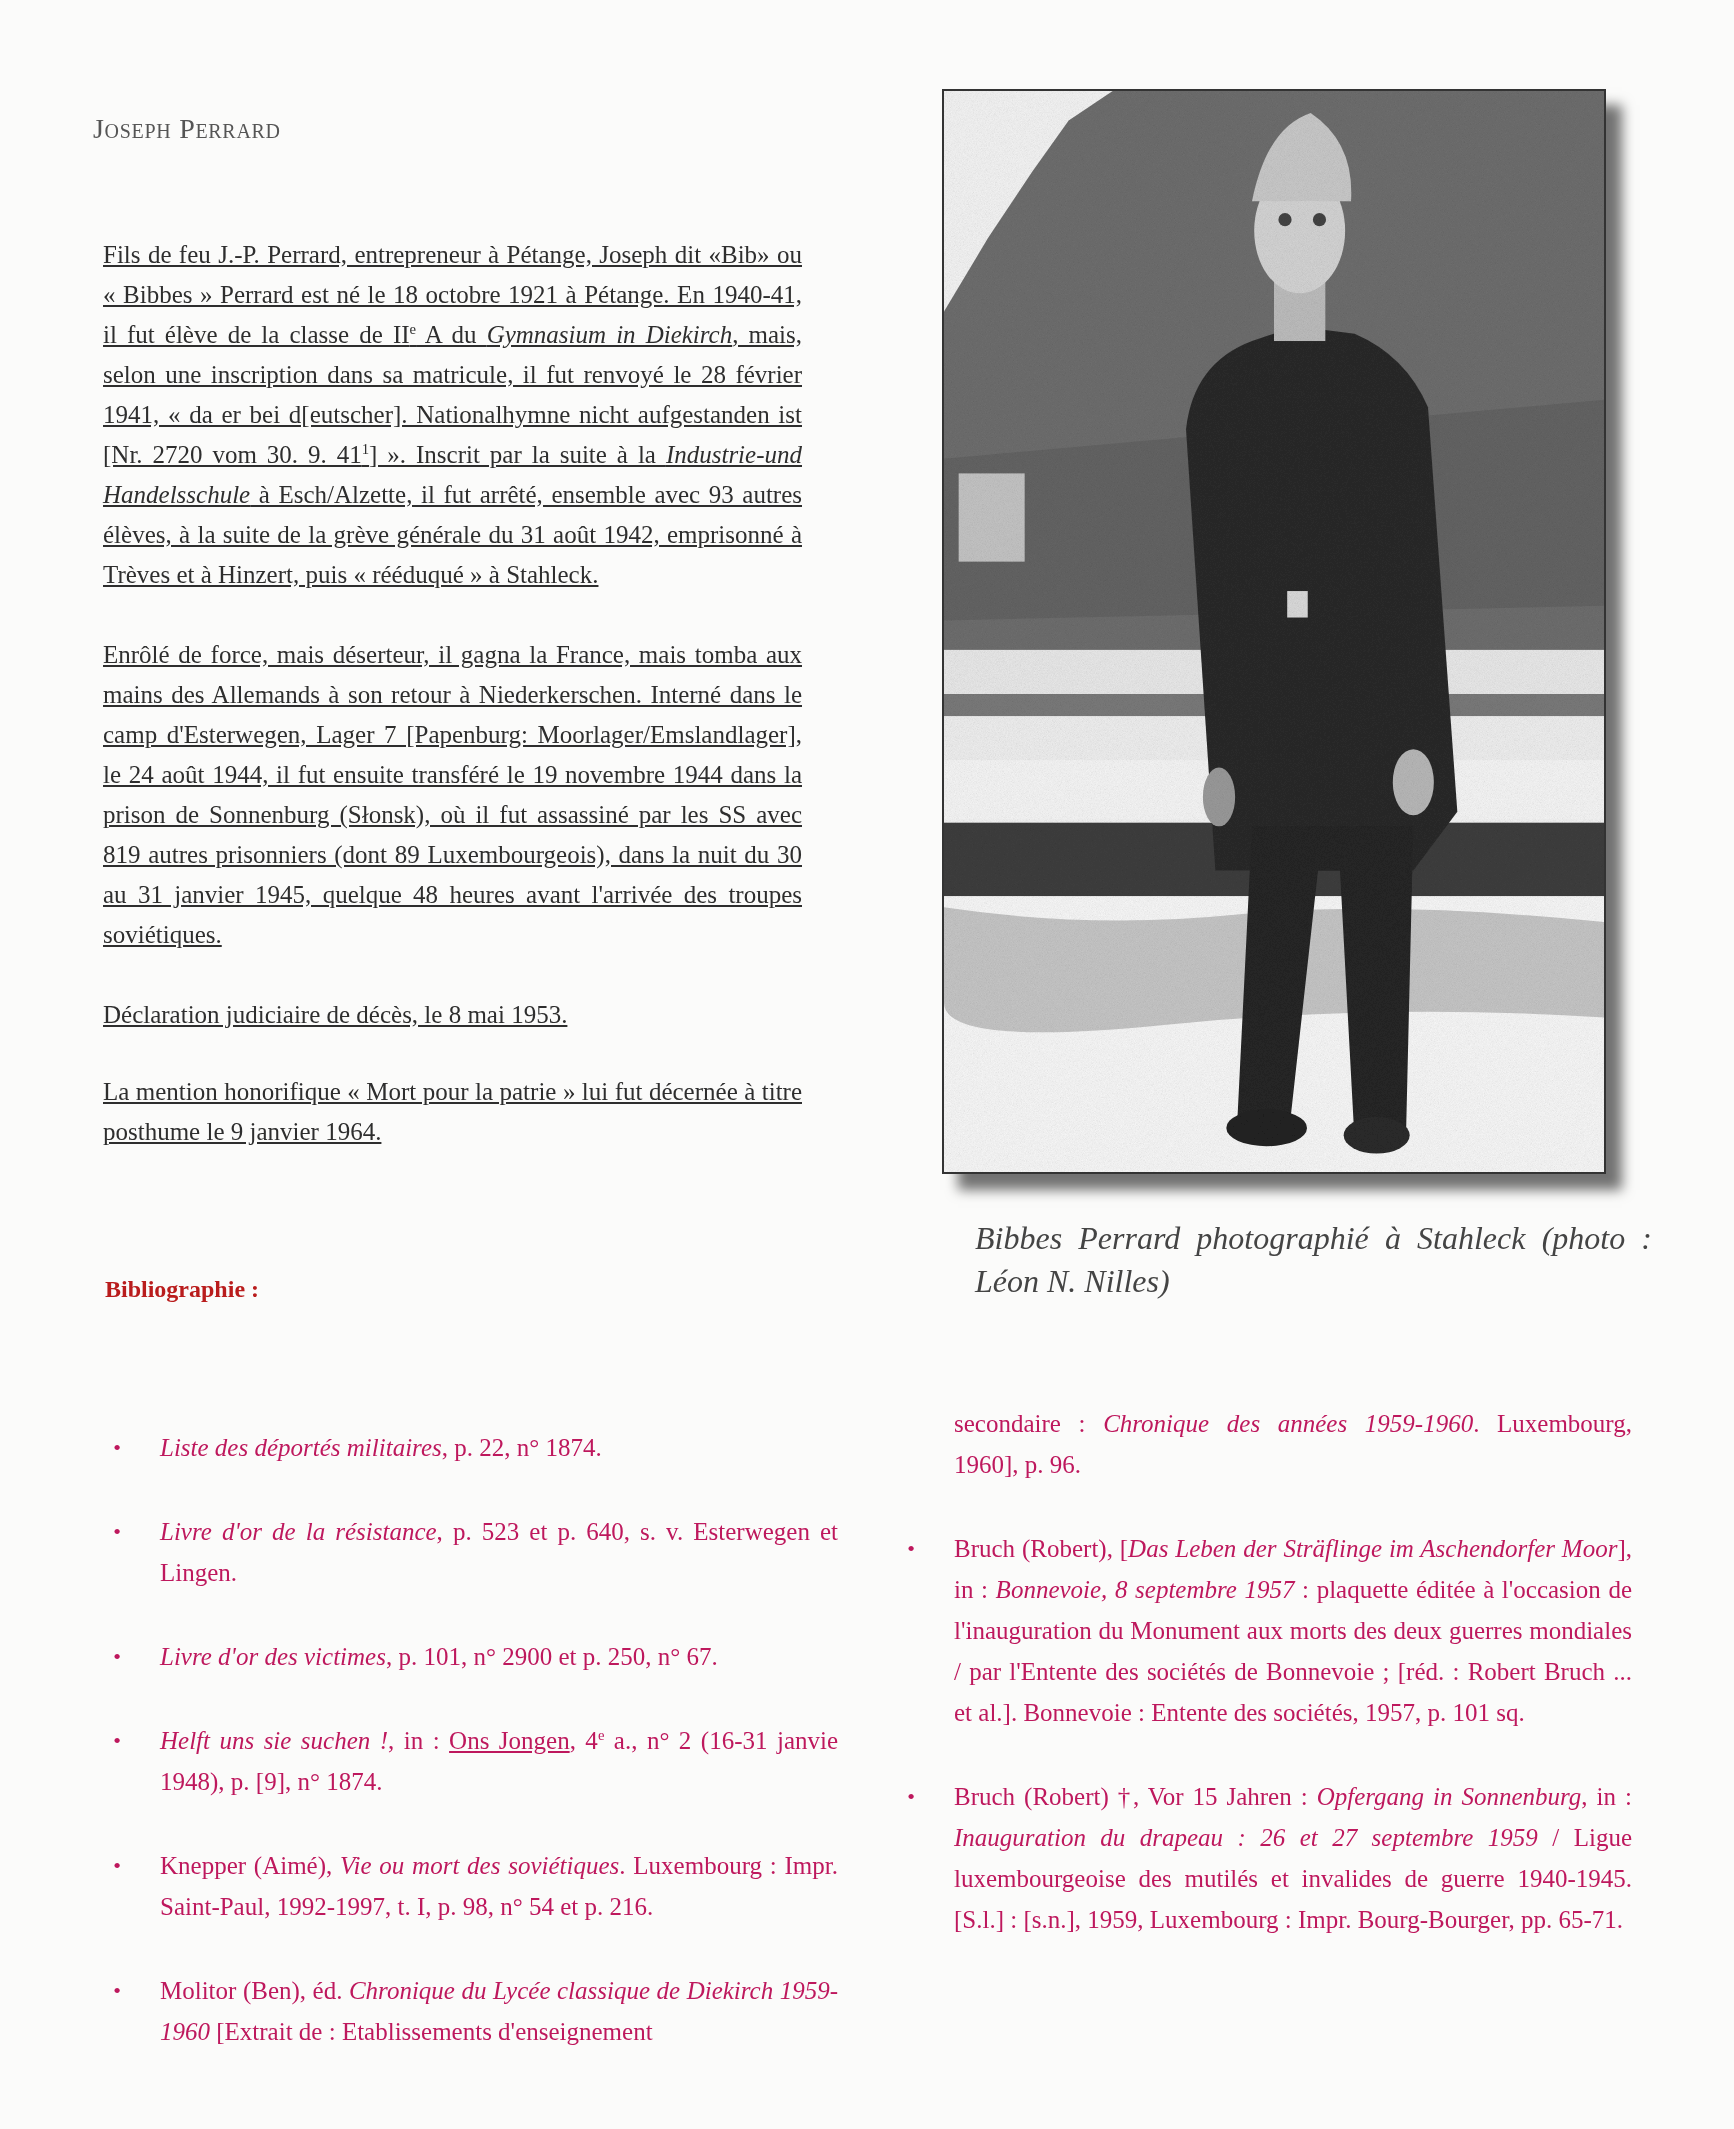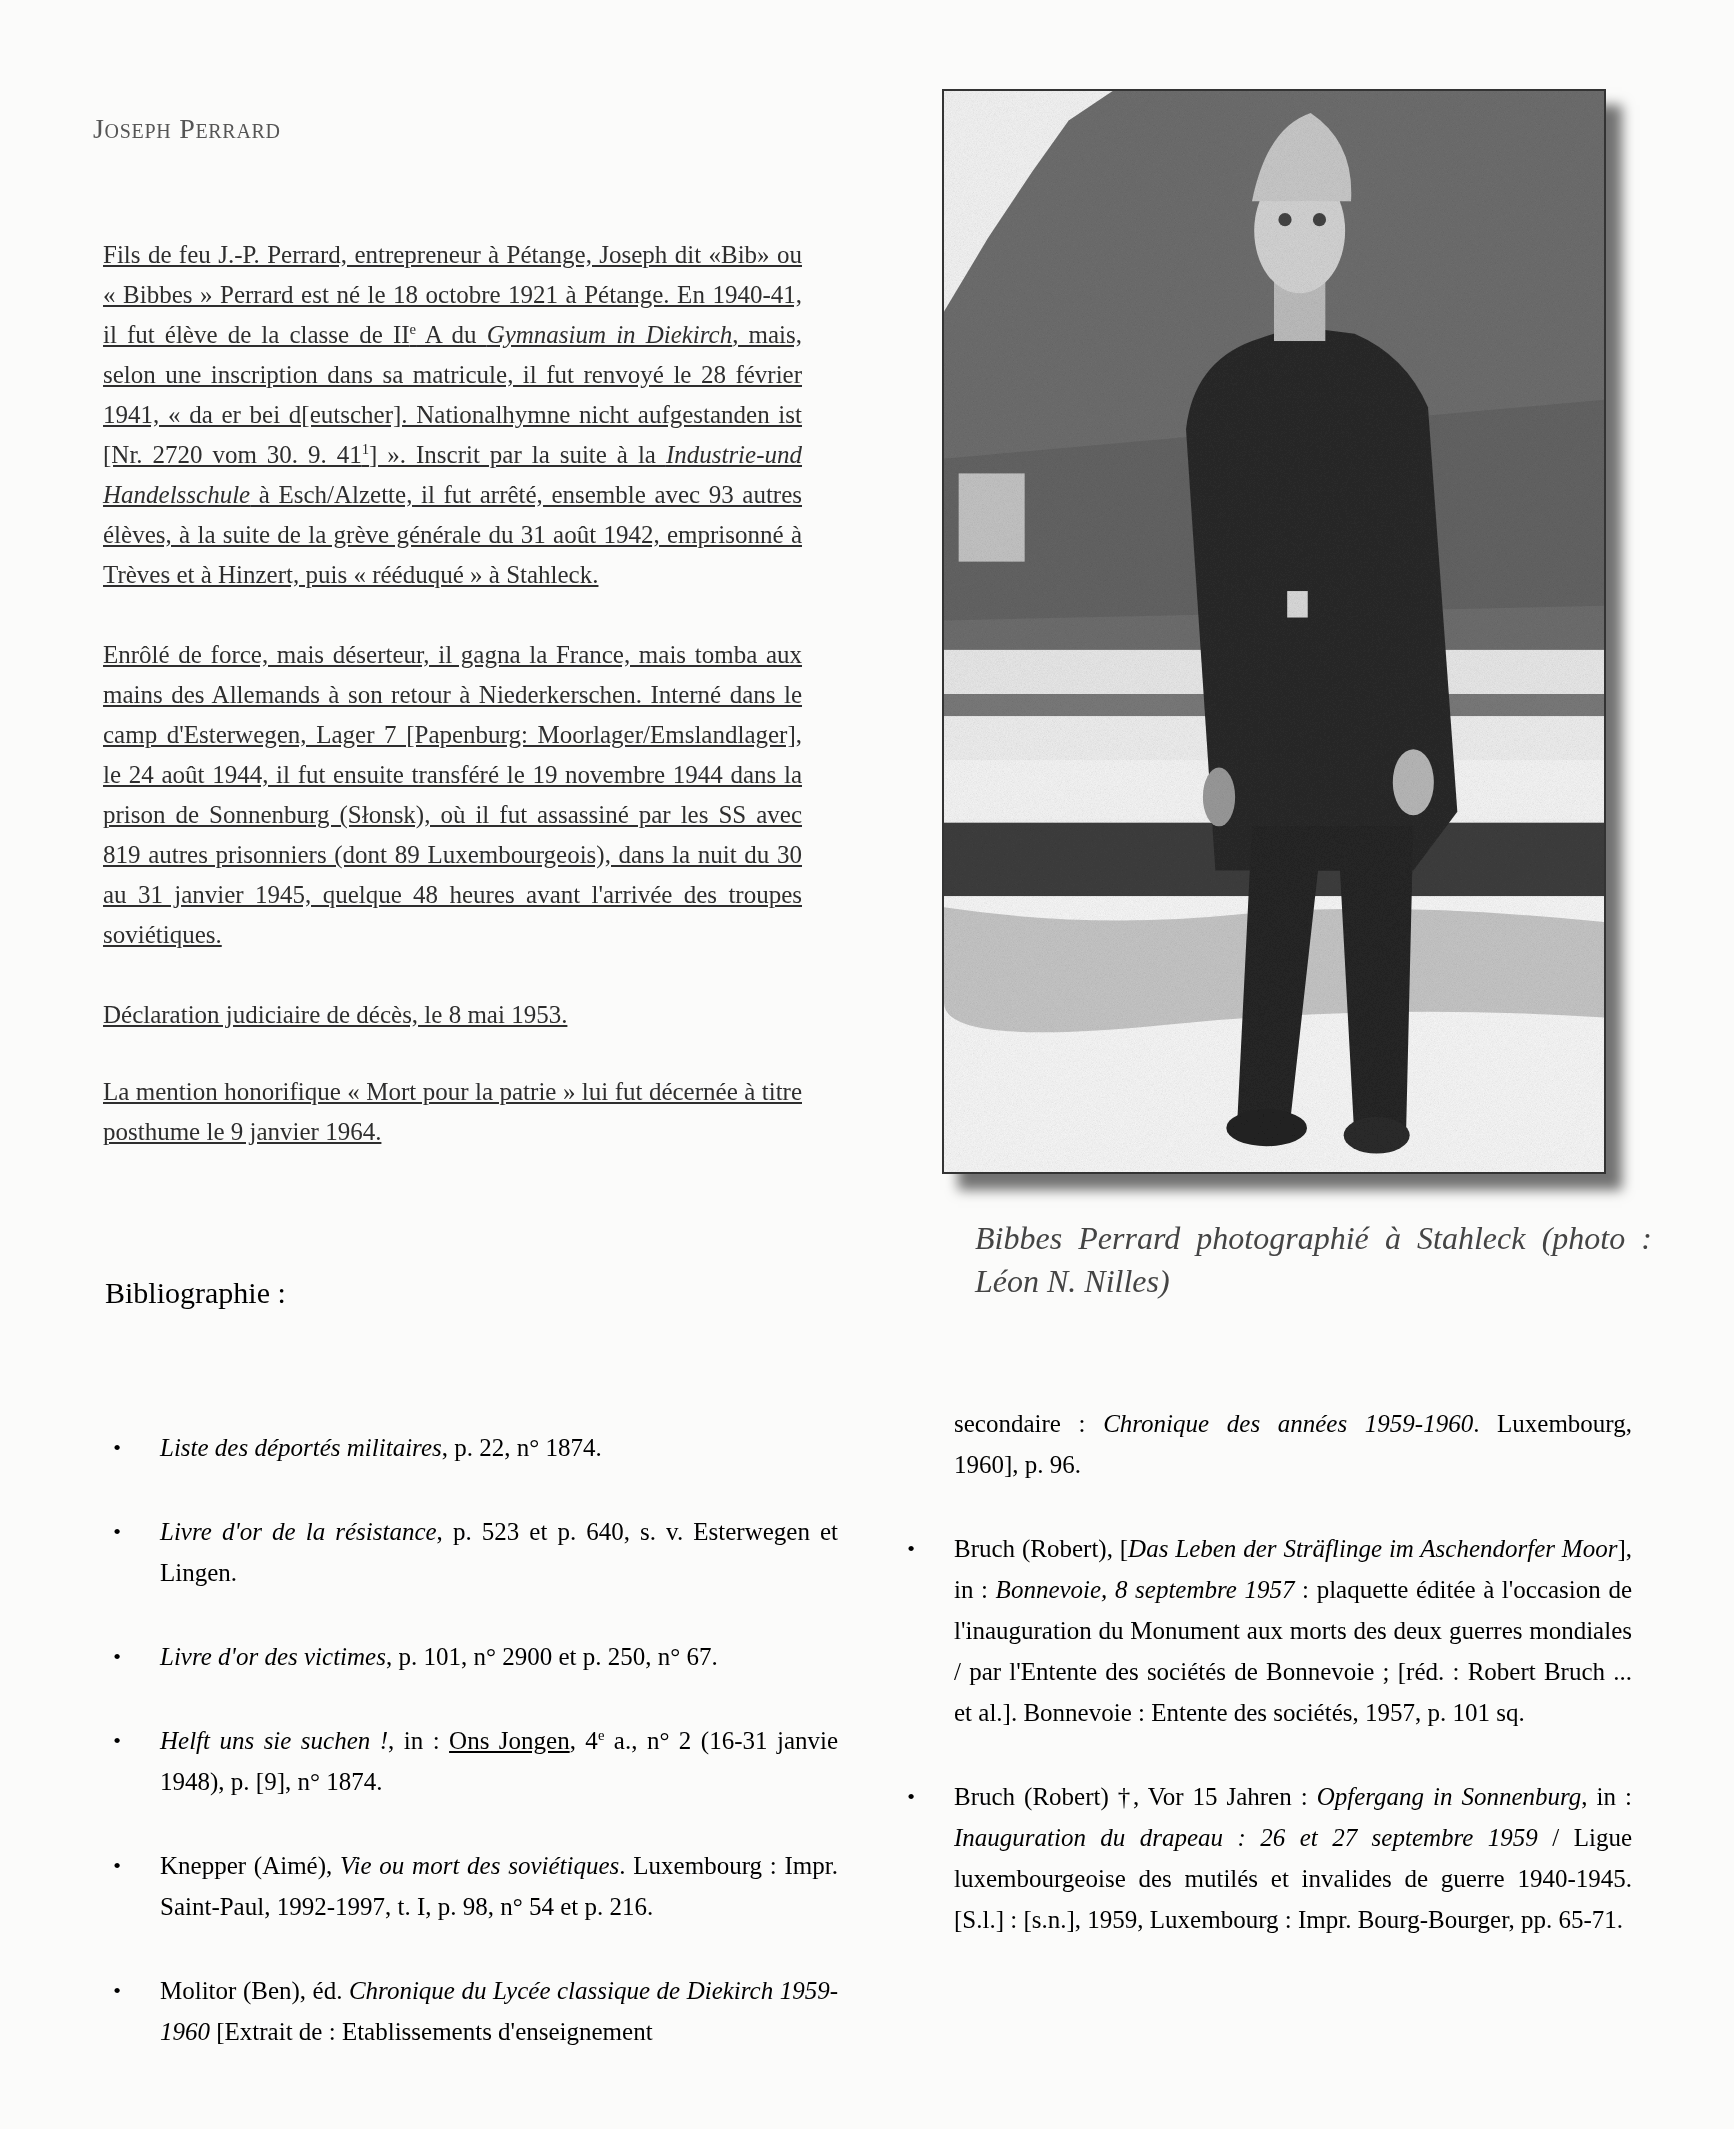--- a/index.html
+++ b/index.html
@@ -61,32 +61,32 @@
       color: #444;
       text-align: justify;
       text-align-last: left;
       margin-left: 19px;
     }
 
     .biblio-title {
       position: absolute;
       left: 105px;
       top: 1276px;
-      font-size: 30px;
-      font-weight: normal;
-      color: #000000;
+      font-size: 24px;
+      font-weight: bold;
+      color: #b91c1c;
       font-family: "Liberation Serif", serif;
     }
 
     .col {
       position: absolute;
       width: 735px;
       font-size: 25px;
       line-height: 41px;
-      color: #000000;
+      color: #be185d;
     }
     .col-left { left: 103px; top: 1427px; width: 735px; }
     .col-right { left: 897px; top: 1403px; width: 735px; }
     .bib-item {
       position: relative;
       padding-left: 57px;
       margin-bottom: 43px;
       text-align: justify;
     }
     .bib-item .bullet {

